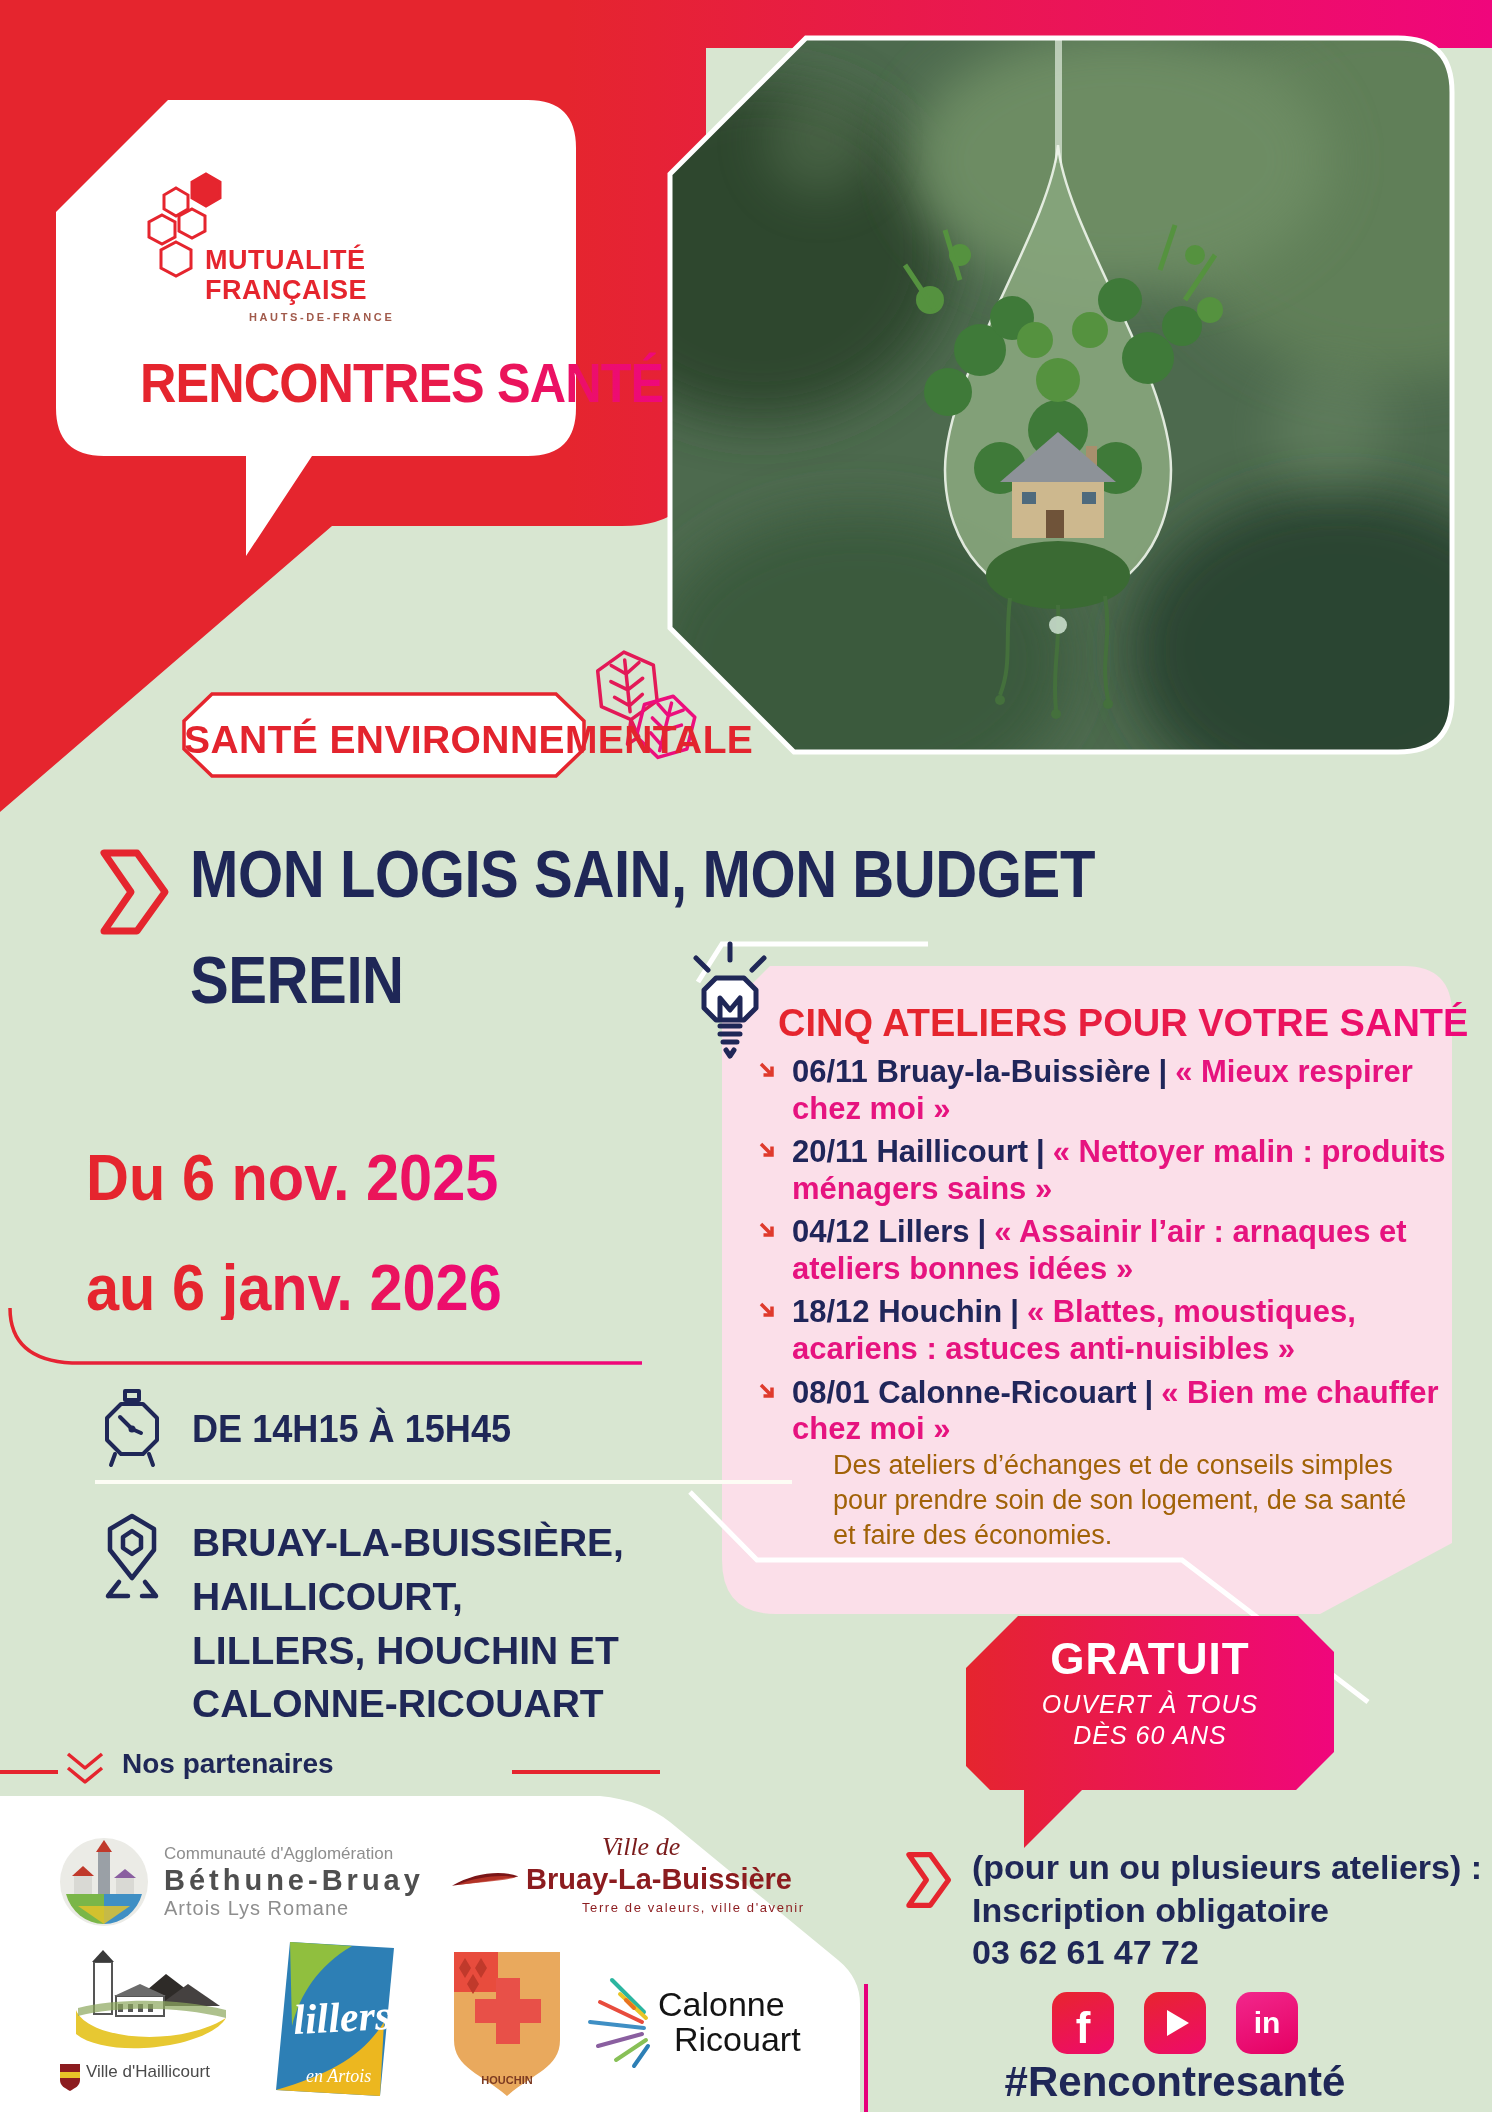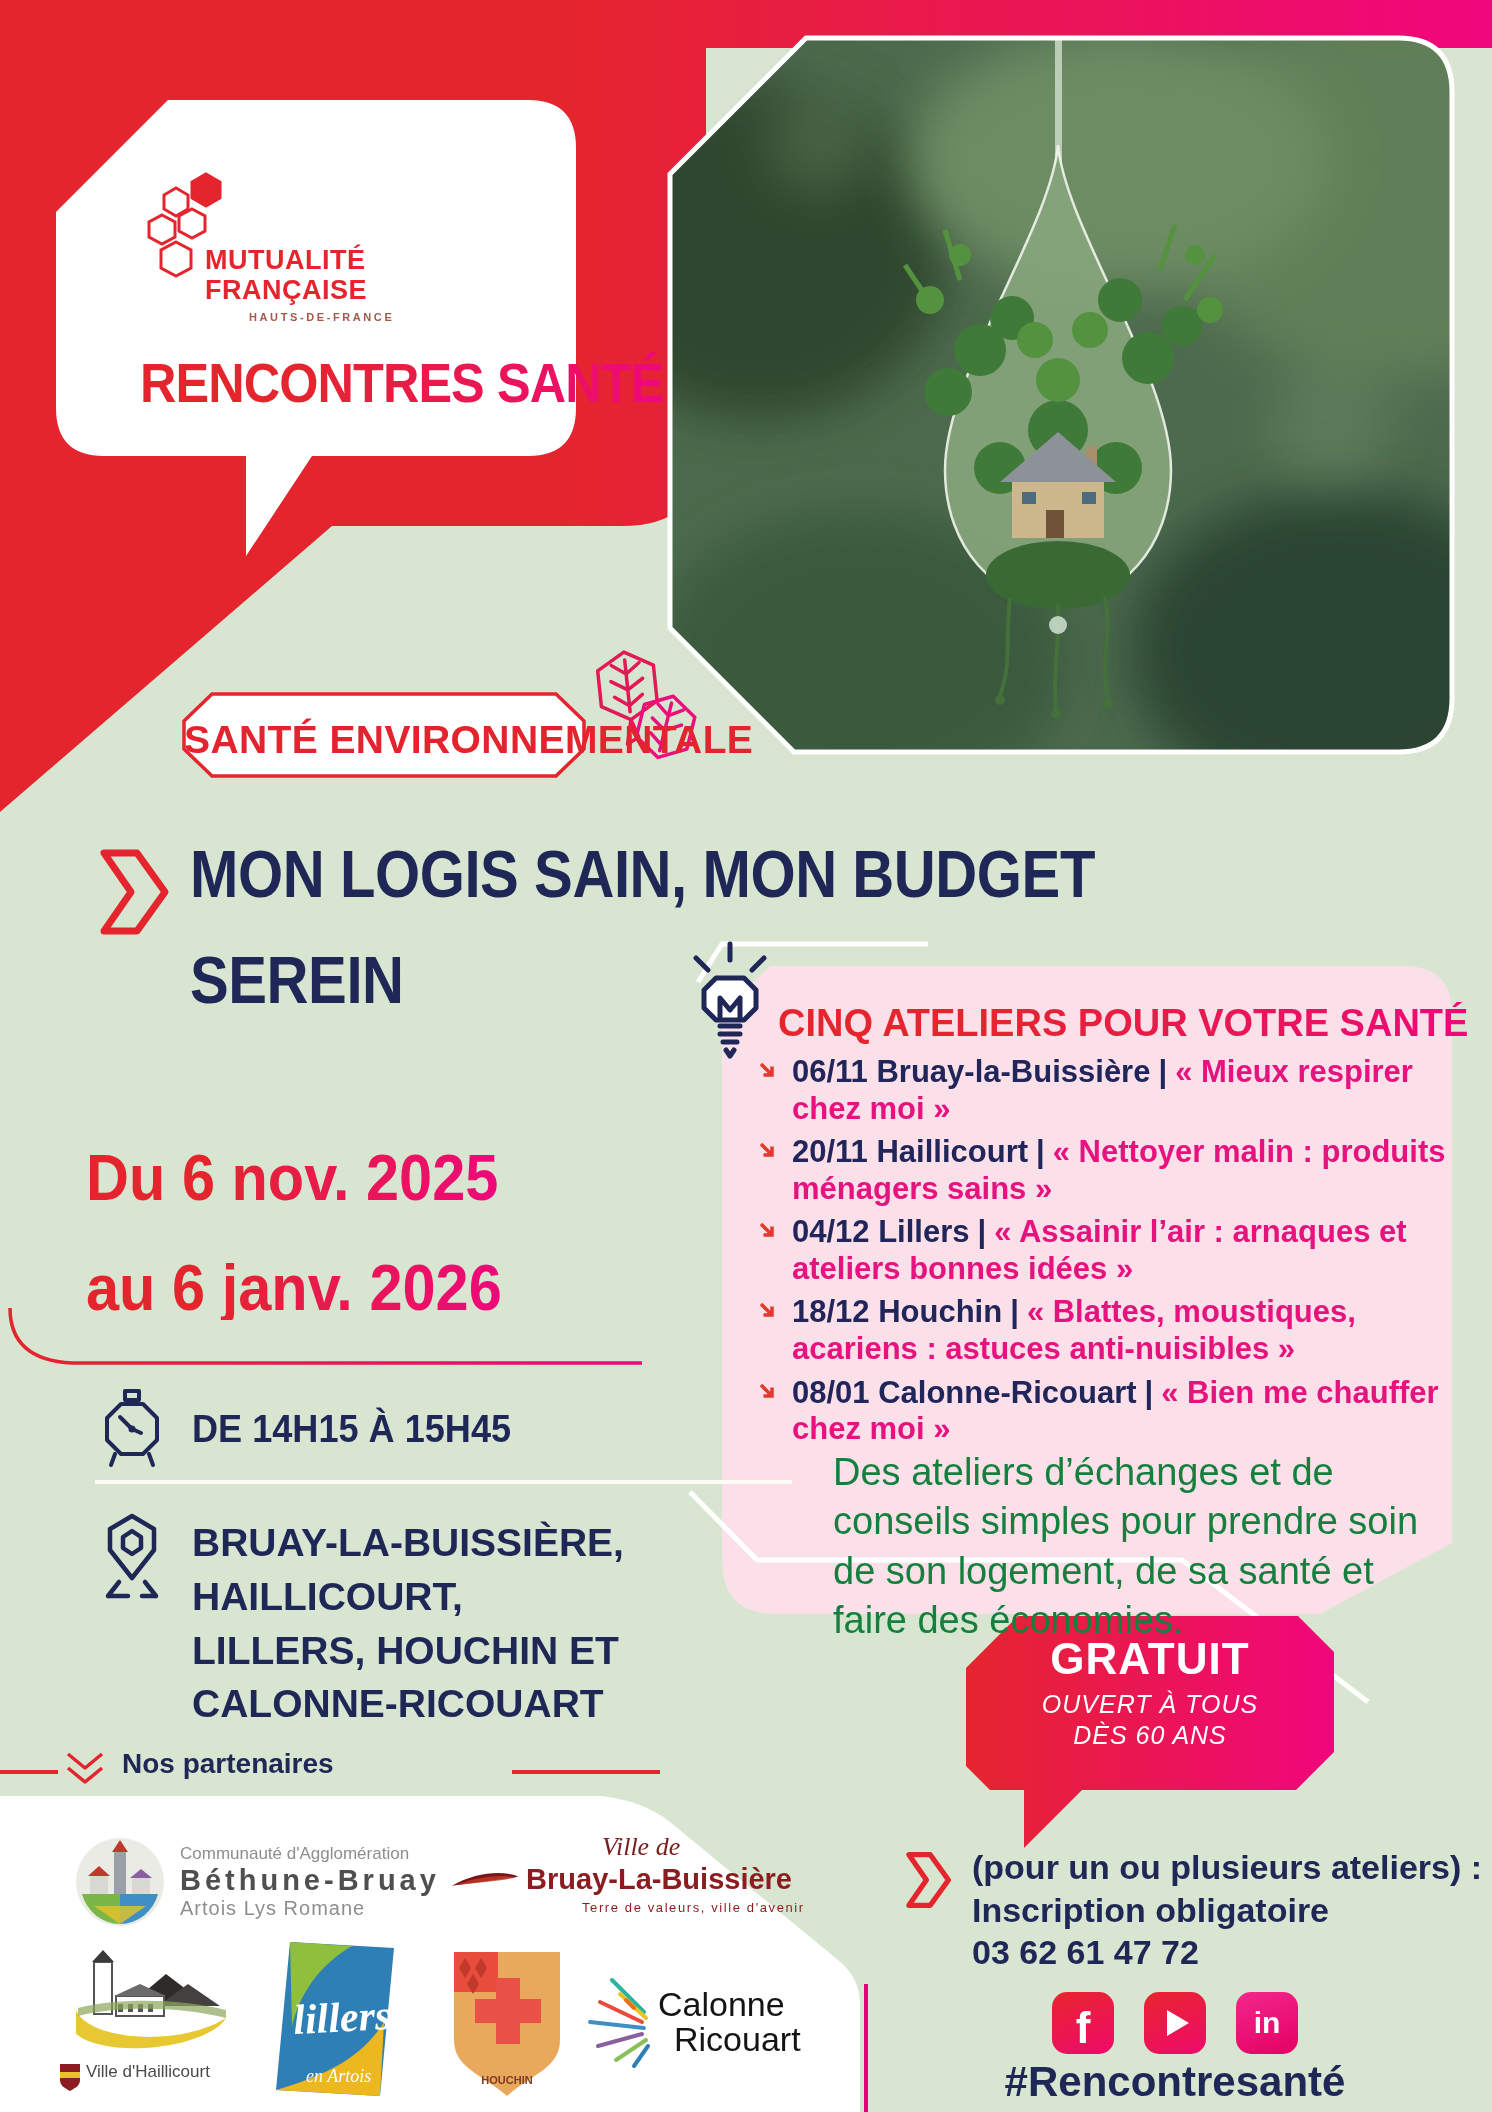--- a/index.html
+++ b/index.html
@@ -19,21 +19,21 @@
   .date-line{font-size:64px;font-weight:800;line-height:1;transform:scaleX(.93);transform-origin:left;white-space:nowrap;}
   .time-text{font-size:38px;font-weight:800;color:#1f2757;transform:scaleX(.95);transform-origin:left;white-space:nowrap;}
   .loc-text{font-size:39px;font-weight:800;color:#1f2757;line-height:1.38;}
   .wheading{font-size:38px;font-weight:800;white-space:nowrap;}
   .witem{display:flex;align-items:flex-start;margin-bottom:7px;}
   .witem p{margin:0;font-size:31px;font-weight:700;line-height:1.18;}
   .wplace{color:#20265a;}
   .wsep{color:#20265a;margin:0 8px;}
   .wtitle{color:#e6137f;}
   .bullet{flex:0 0 auto;margin:7px 14px 0 0;}
-  .wdesc{font-size:38px;font-weight:400;color:#15803d;line-height:1.3;}
+  .wdesc{font-size:27px;font-weight:400;color:#a16207;line-height:1.3;}
   .gratuit-1{font-size:44px;font-weight:800;color:#fff;letter-spacing:1px;}
   .gratuit-2{font-size:25px;font-style:italic;color:#fff;letter-spacing:1px;margin-top:6px;}
   .reg-text{font-size:34px;font-weight:800;color:#1f2757;line-height:1.25;}
   .hashtag{font-size:42px;font-weight:800;color:#1f2757;white-space:nowrap;}
   .pheading{font-size:28px;font-weight:800;color:#1f2757;white-space:nowrap;}
   
   .social{width:62px;height:62px;border-radius:15px;display:flex;align-items:center;justify-content:center;}
   .social.fb{background:linear-gradient(160deg,#e8252e,#ee0a6b);}
   .social.yt{background:linear-gradient(160deg,#e8252e,#ee0a6b);}
   .social.li{background:linear-gradient(160deg,#f2278c,#e50063);}
@@ -284,21 +284,21 @@
         <span>in</span>
       </div>
   </div>
   <div class="abs hashtag" style="left:985px;top:2058px;width:380px;text-align:center">#Rencontresanté</div>
 
   <svg class="abs" style="left:62px;top:1748px" width="46" height="44" viewBox="0 0 46 44">
     <path d="M6,6 L23,20 L40,6 M6,20 L23,34 L40,20" stroke="#e5252e" stroke-width="3.5" fill="none" stroke-linejoin="round"></path>
   </svg>
   <div class="abs pheading" style="left:122px;top:1748px">Nos partenaires</div>
 
-  <div class="abs" style="left:74px;top:1836px;display:flex;align-items:center;gap:14px">
+  <div class="abs" style="left:58px;top:1836px;display:flex;align-items:center;gap:14px">
     <svg width="92" height="92" viewBox="0 0 92 92">
       <circle cx="46" cy="46" r="44" fill="#ebebe6"></circle>
       <path d="M8,58 A40,40 0 0,0 46,88 L46,58 Z" fill="#7ab648"></path>
       <path d="M46,58 L46,88 A40,40 0 0,0 84,58 Z" fill="#3f8fc4"></path>
       <path d="M20,70 L72,70 46,88 Z" fill="#e8c428" opacity=".8"></path>
       <rect x="40" y="16" width="12" height="42" fill="#9aa0a6"></rect>
       <polygon points="38,16 46,4 54,16" fill="#c0392b"></polygon>
       <rect x="16" y="40" width="18" height="18" fill="#d9d9d4"></rect>
       <polygon points="14,40 25,30 36,40" fill="#c0392b"></polygon>
       <rect x="58" y="42" width="18" height="16" fill="#d9d9d4"></rect>

